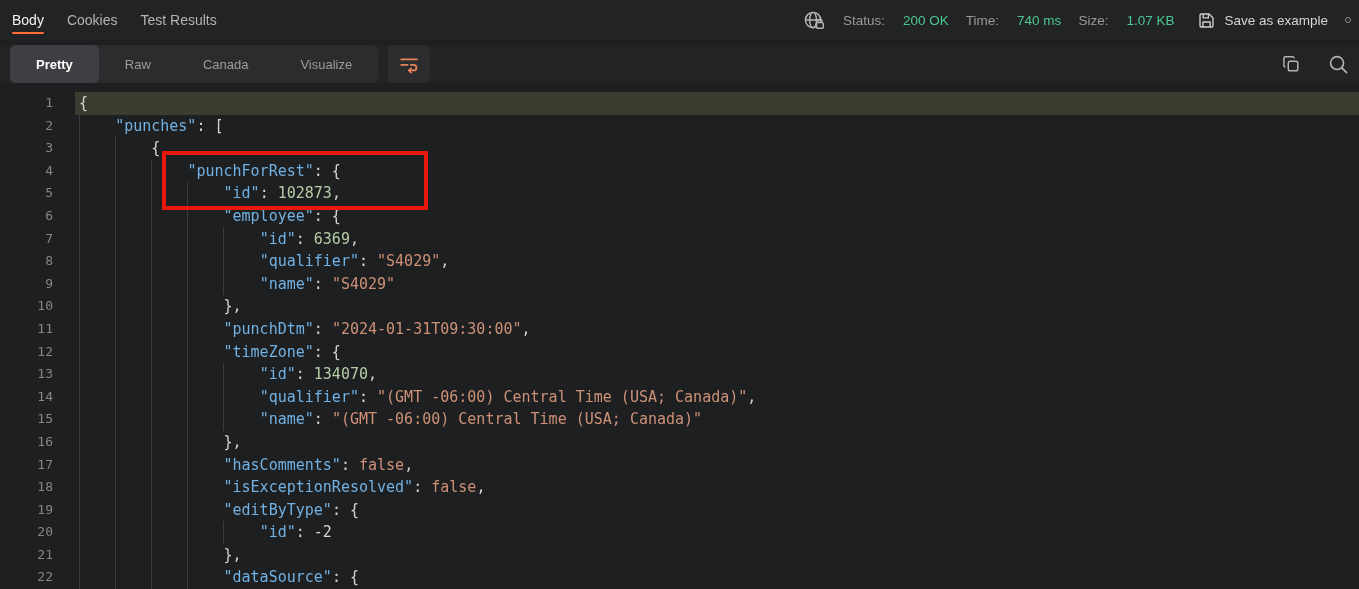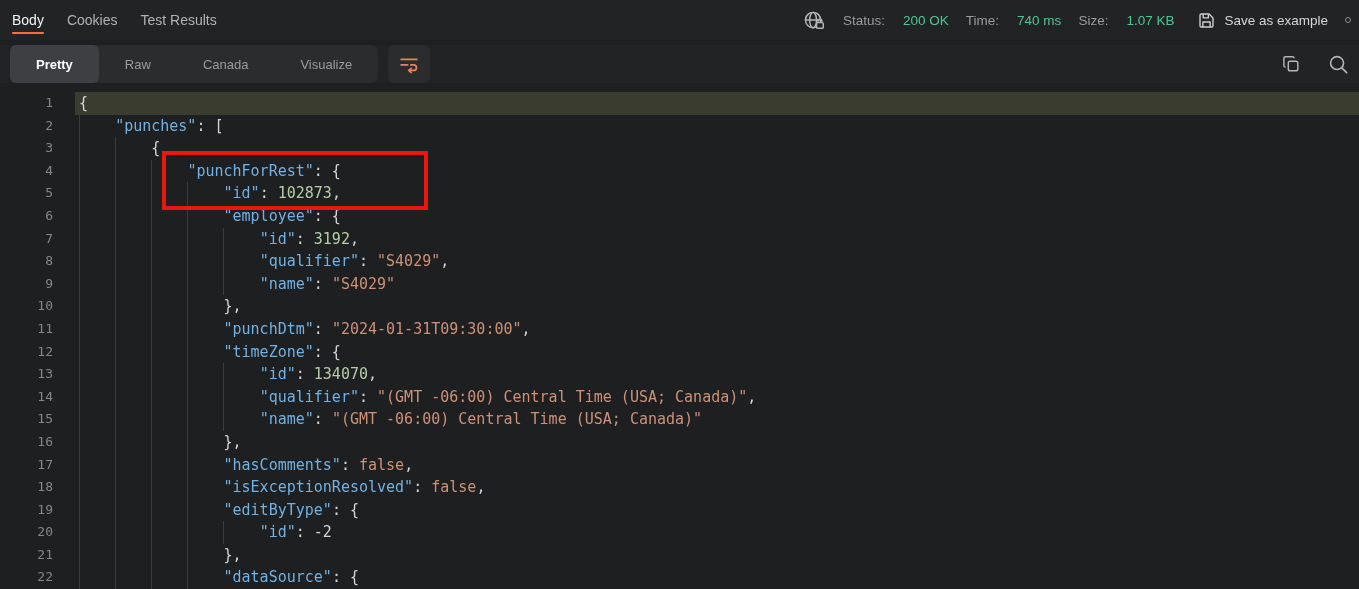--- a/index.html
+++ b/index.html
@@ -178,21 +178,21 @@
       <div class="cl">
         <span class="ln">5</span>
         <span class="ct"><span class="g" style="left: 0ch;"></span><span class="g" style="left: 4ch;"></span><span class="g" style="left: 8ch;"></span><span class="g" style="left: 12ch;"></span>                <span class="tk-k">"id"</span><span class="tk-p">: </span><span class="tk-n">102873</span><span class="tk-p">,</span></span>
       </div>
       <div class="cl">
         <span class="ln">6</span>
         <span class="ct"><span class="g" style="left: 0ch;"></span><span class="g" style="left: 4ch;"></span><span class="g" style="left: 8ch;"></span><span class="g" style="left: 12ch;"></span>                <span class="tk-k">"employee"</span><span class="tk-p">: {</span></span>
       </div>
       <div class="cl">
         <span class="ln">7</span>
-        <span class="ct"><span class="g" style="left: 0ch;"></span><span class="g" style="left: 4ch;"></span><span class="g" style="left: 8ch;"></span><span class="g" style="left: 12ch;"></span><span class="g" style="left: 16ch;"></span>                    <span class="tk-k">"id"</span><span class="tk-p">: </span><span class="tk-n">3192</span><span class="tk-p">,</span></span>
+        <span class="ct"><span class="g" style="left: 0ch;"></span><span class="g" style="left: 4ch;"></span><span class="g" style="left: 8ch;"></span><span class="g" style="left: 12ch;"></span><span class="g" style="left: 16ch;"></span>                    <span class="tk-k">"id"</span><span class="tk-p">: </span><span class="tk-n">6369</span><span class="tk-p">,</span></span>
       </div>
       <div class="cl">
         <span class="ln">8</span>
         <span class="ct"><span class="g" style="left: 0ch;"></span><span class="g" style="left: 4ch;"></span><span class="g" style="left: 8ch;"></span><span class="g" style="left: 12ch;"></span><span class="g" style="left: 16ch;"></span>                    <span class="tk-k">"qualifier"</span><span class="tk-p">: </span><span class="tk-s">"S4029"</span><span class="tk-p">,</span></span>
       </div>
       <div class="cl">
         <span class="ln">9</span>
         <span class="ct"><span class="g" style="left: 0ch;"></span><span class="g" style="left: 4ch;"></span><span class="g" style="left: 8ch;"></span><span class="g" style="left: 12ch;"></span><span class="g" style="left: 16ch;"></span>                    <span class="tk-k">"name"</span><span class="tk-p">: </span><span class="tk-s">"S4029"</span></span>
       </div>
       <div class="cl">

